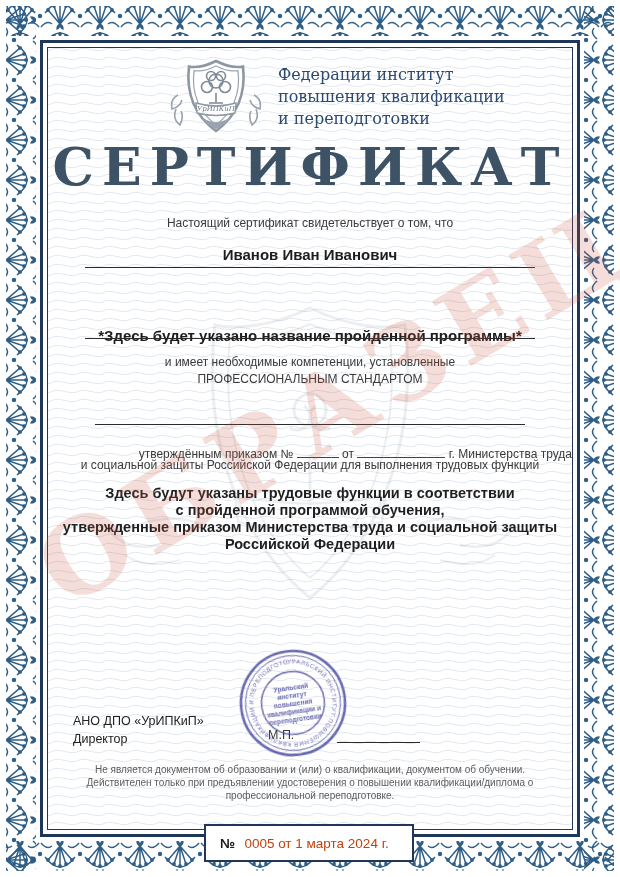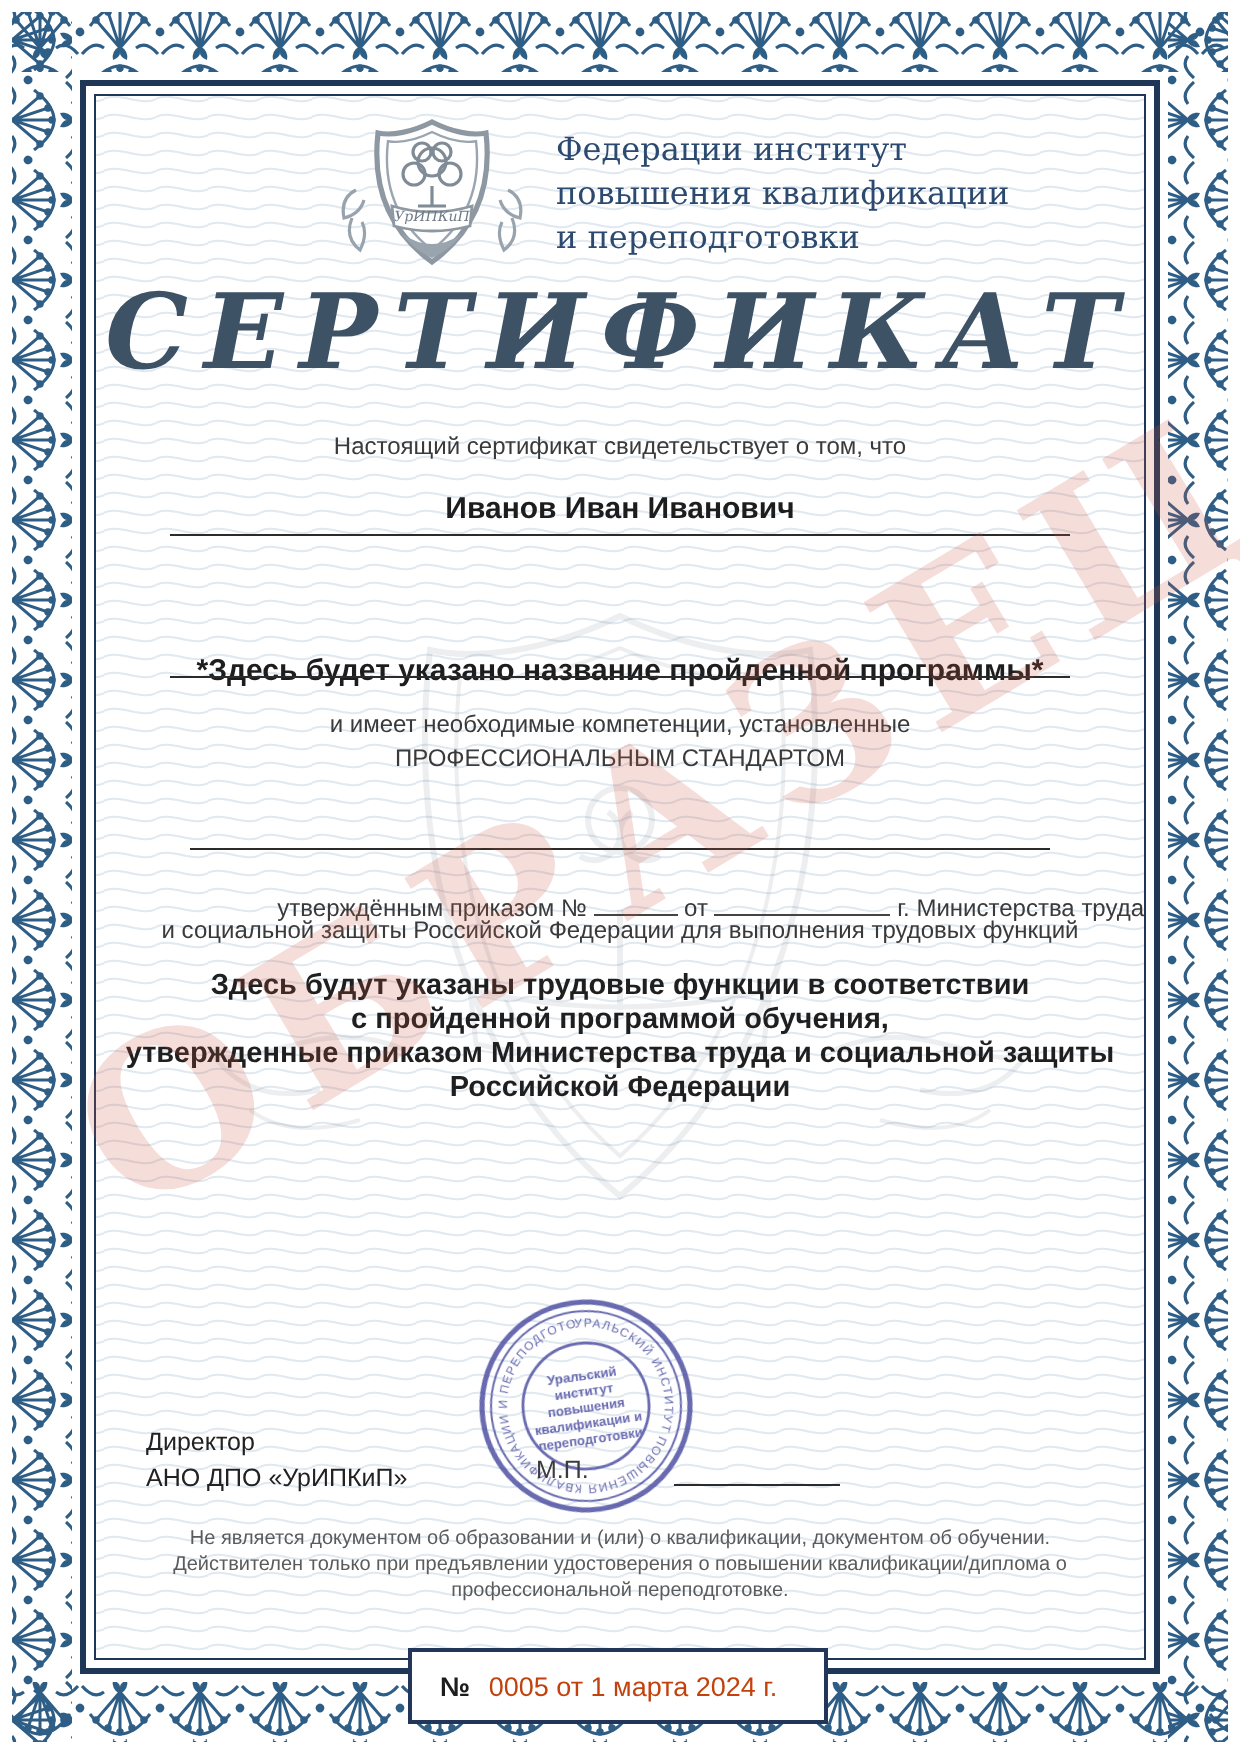--- a/index.html
+++ b/index.html
@@ -112,21 +112,21 @@
     <path d="M28,46 Q48,52 68,46 L67,56 Q48,61 29,56 Z" fill="#ffffff" stroke="#8d98a3" stroke-width="1.4"></path>
     <text x="48" y="53.5" text-anchor="middle" font-size="7" font-style="italic" fill="#6e7a86" font-family="DejaVu Serif, serif">УрИПКиП</text>
     <path d="M33,60 Q48,70 63,60 Q57,68 48,72 Q39,68 33,60 Z" fill="#99a4af"></path>
   </svg>
   <div class="abs content inst" style="left:278px;top:64px;">
     <div>Федерации институт</div>
     <div>повышения квалификации</div>
     <div>и переподготовки</div>
   </div>
 
-  <div class="abs content ctr title" style="top:139px;font-style:italic;">СЕРТИФИКАТ</div>
+  <div class="abs content ctr title" style="top:139px;">СЕРТИФИКАТ</div>
 
   <div class="abs content ctr small-txt" style="top:216px;">Настоящий сертификат свидетельствует о том, что</div>
 
   <div class="abs content ctr bold-name" style="top:246px;">Иванов Иван Иванович</div>
   <div class="abs uline" style="left:85px;top:267px;width:450px;"></div>
 
 
   <div class="abs content ctr bold-name" style="top:315px;margin-top:12px;">*Здесь будет указано название пройденной программы*</div>
   <div class="abs uline" style="left:85px;top:338px;width:450px;"></div>
 
@@ -169,22 +169,22 @@
         <text x="56" y="43">Уральский</text>
         <text x="56" y="51">институт</text>
         <text x="56" y="59">повышения</text>
         <text x="56" y="67">квалификации и</text>
         <text x="56" y="75">переподготовки</text>
       </g>
     </g>
   </svg>
 
   <div class="abs director">
+    <div>АНО ДПО «УрИПКиП»</div>
     <div>Директор</div>
-    <div>АНО ДПО «УрИПКиП»</div>
   </div>
   <div class="abs mp">М.П.</div>
   <div class="abs sig-line"></div>
 
   <div class="abs content ctr" style="top:763px;">
     <div class="disc">Не является документом об образовании и (или) о квалификации, документом об обучении.</div>
     <div class="disc">Действителен только при предъявлении удостоверения о повышении квалификации/диплома о</div>
     <div class="disc">профессиональной переподготовке.</div>
   </div>
 

